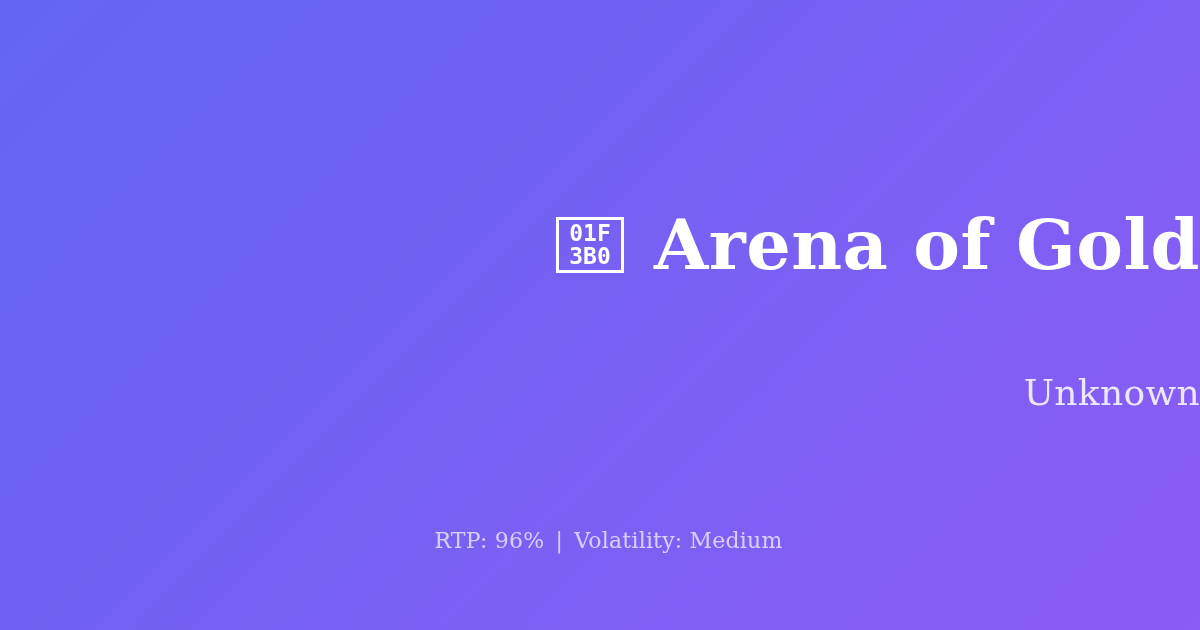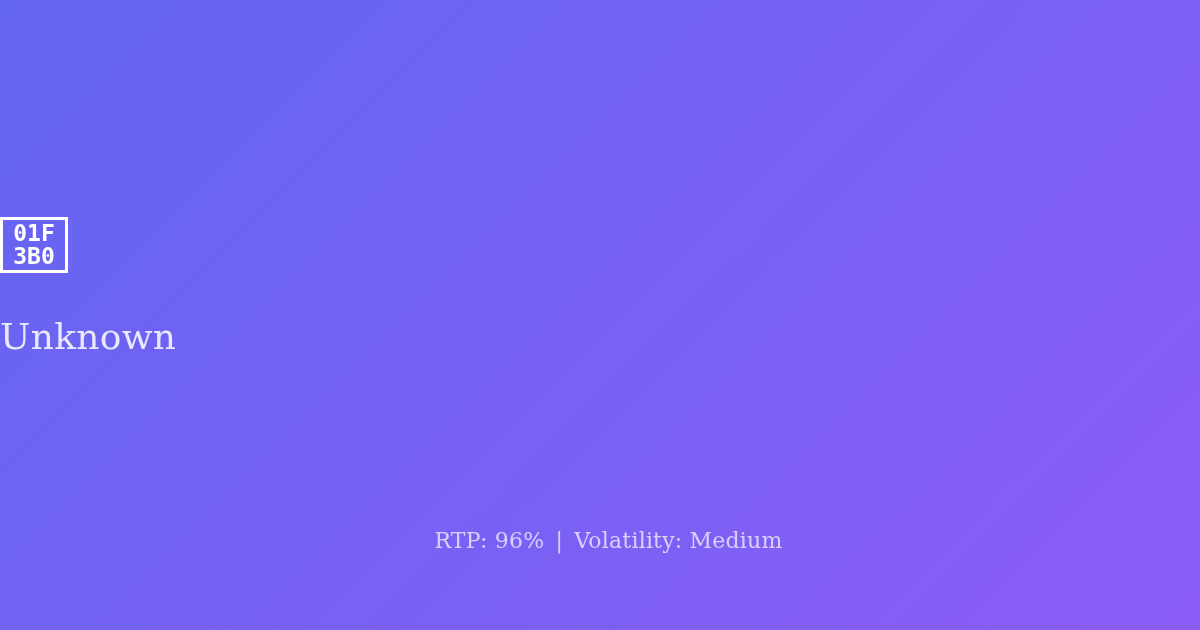--- a/index.html
+++ b/index.html
@@ -31,21 +31,21 @@
 
   
   .hero {
     position: absolute;
     left: 0;
     right: 0;
     top: 0;
     height: 630px;
     display: flex;
     flex-direction: column;
-    align-items: flex-start;
+    align-items: flex-end;
     justify-content: center;
     padding-bottom: 56px;
     box-sizing: border-box;
   }
 
   .title-row {
     display: flex;
     align-items: center;
     justify-content: center;
     gap: 30px;
@@ -125,20 +125,21 @@
 
   <div class="hero">
 
     <div class="title-row">
 
       <span class="tofu-glyph">
         <span class="tofu-line">01F</span>
         <span class="tofu-line">3B0</span>
       </span>
 
+      <h1 class="title-text">Arena of Gold</h1>
 
     </div>
 
     <div class="subtitle">Unknown</div>
 
   </div>
 
   <div class="meta-footer">
     <span>RTP:</span>
     <span>96%</span>

